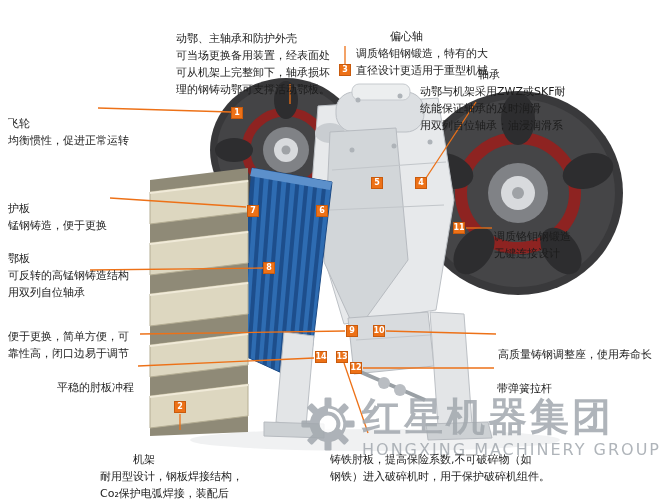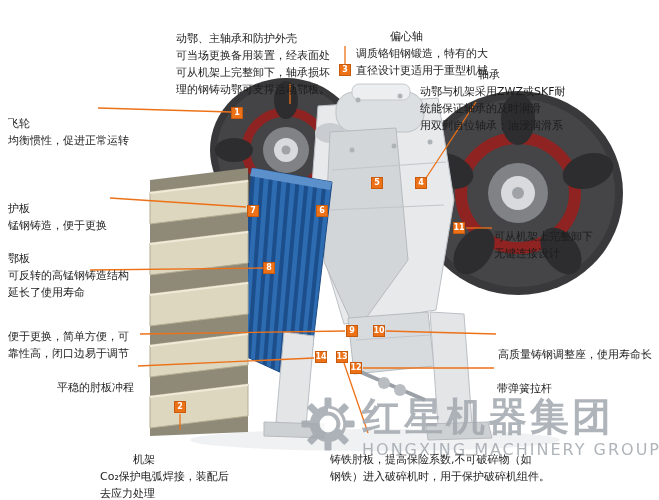--- a/index.html
+++ b/index.html
@@ -183,40 +183,41 @@
   </div>
 
   <div class="label" style="left:8px;top:95px">
     <div>飞轮</div>
     <div>均衡惯性，促进正常运转</div>
   </div>
 
   <div class="label" style="left:8px;top:230px">
     <div>鄂板</div>
     <div>可反转的高锰钢铸造结构</div>
-    <div>延长了使用寿命</div>
+    <div>用双列自位轴承</div>
   </div>
 
   <div class="label" style="left:8px;top:308px">
     <div>便于更换，简单方便，可</div>
     <div>靠性高，闭口边易于调节</div>
   </div>
 
   <div class="label" style="left:57px;top:359px">
     <div>平稳的肘板冲程</div>
   </div>
 
   <div class="label" style="left:100px;top:431px">
     <div style="margin-left:33px">机架</div>
+    <div>耐用型设计，钢板焊接结构，</div>
     <div>Co₂保护电弧焊接，装配后</div>
     <div>去应力处理</div>
   </div>
 
   <div class="label" style="left:494px;top:208px">
-    <div>可从机架上完整卸下</div>
+    <div>调质铬钼钢锻造</div>
     <div>无键连接设计</div>
   </div>
 
   <div class="label" style="left:498px;top:326px">
     <div>高质量铸钢调整座，使用寿命长</div>
   </div>
 
   <div class="label" style="left:497px;top:360px">
     <div>带弹簧拉杆</div>
   </div>

